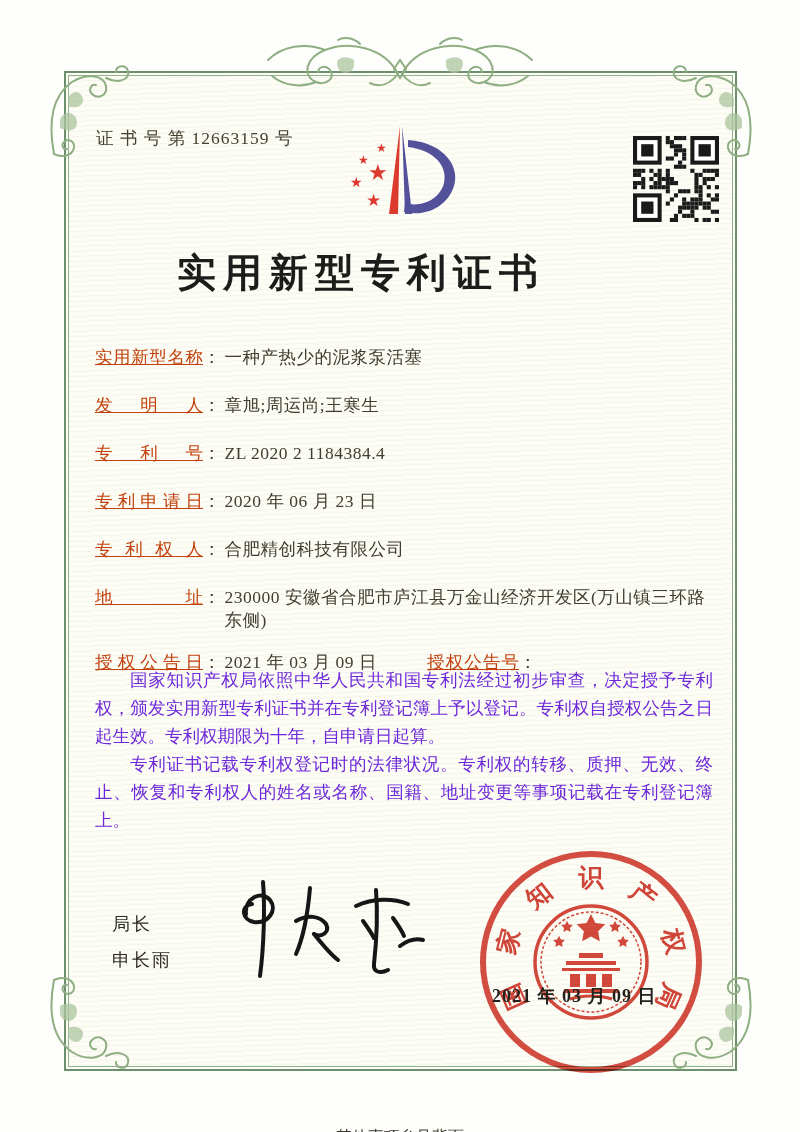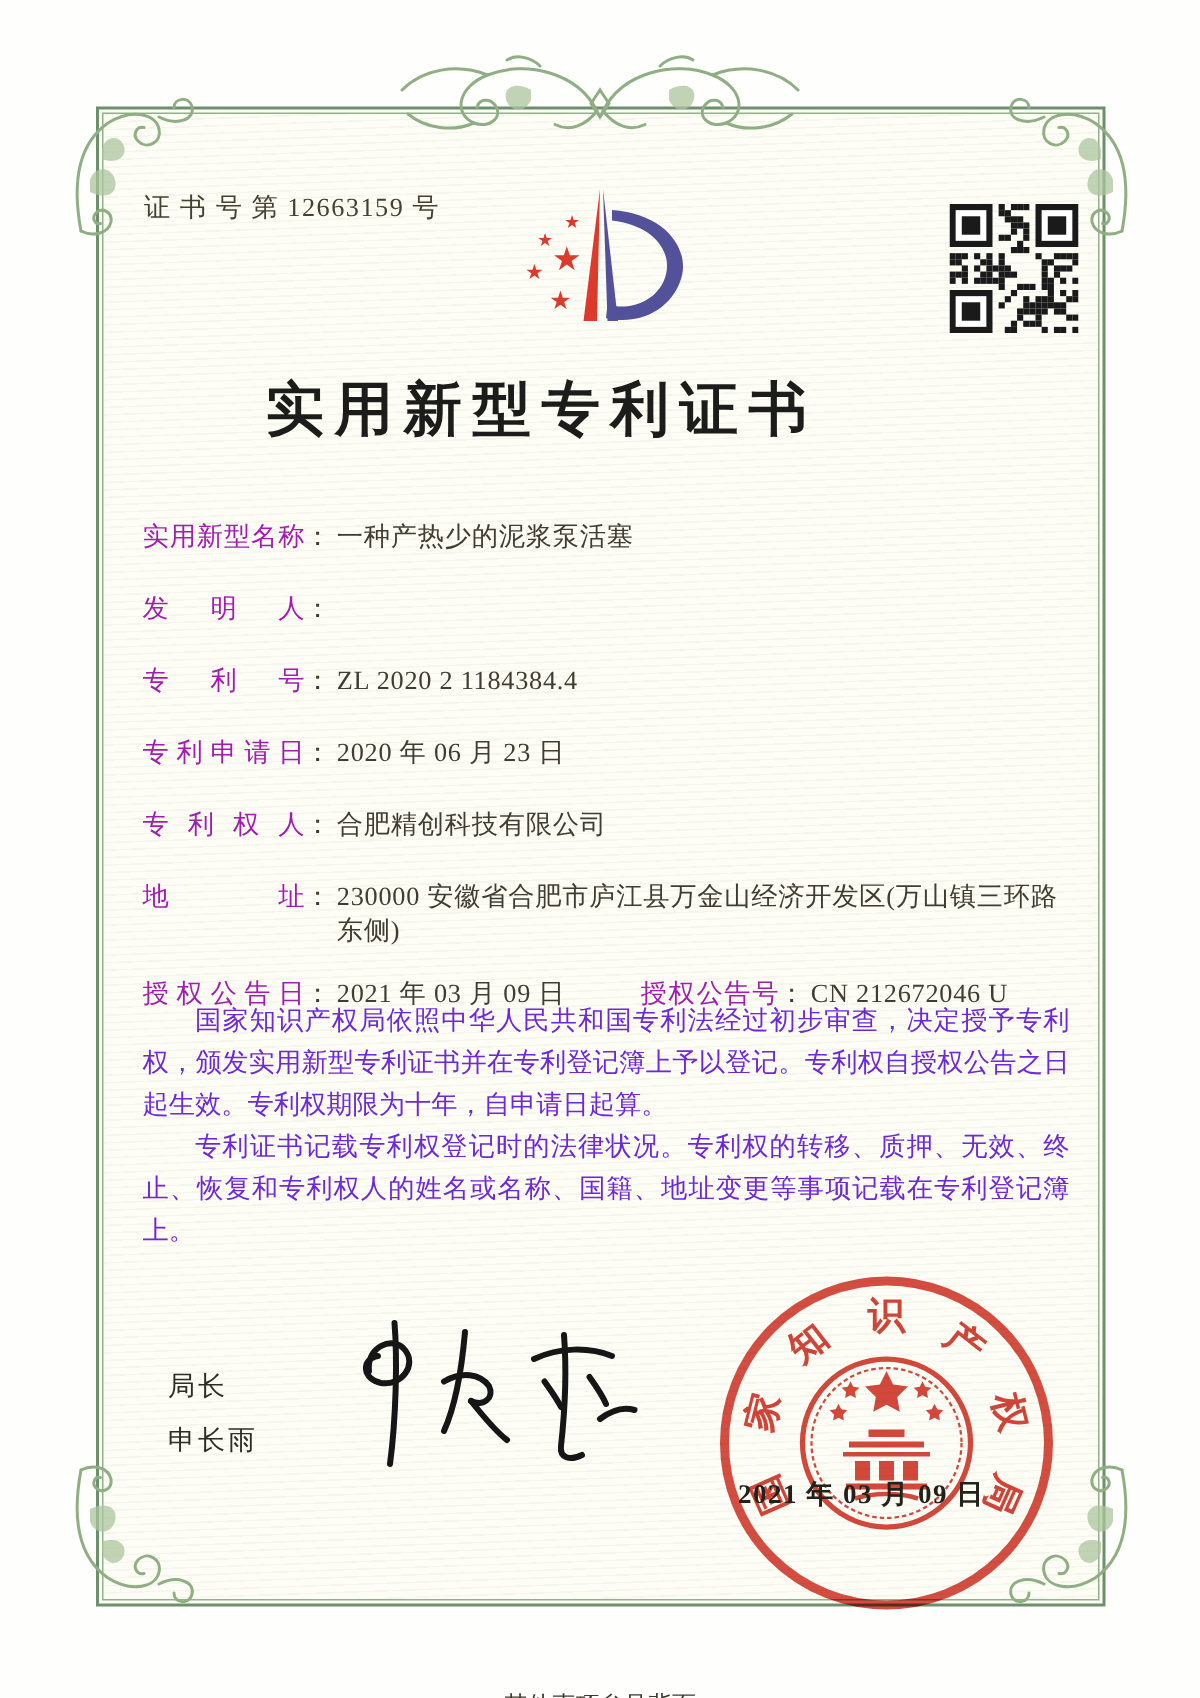--- a/index.html
+++ b/index.html
@@ -23,21 +23,21 @@
   .cert-no{position:absolute;left:96px;top:126px;font-size:17.5px;letter-spacing:1px;color:#44412f;}
   .logo{position:absolute;left:342px;top:118px;width:132px;height:112px;}
   .logo .star{position:absolute;color:#dd3a2e;line-height:1;}
   .qr{position:absolute;left:633px;top:136px;width:86px;height:86px;}
   .title{position:absolute;left:0;top:246px;width:722px;margin:0;text-align:center;
          font-size:39px;font-weight:bold;letter-spacing:7px;color:#1c1c1a;}
   
   .fields{position:absolute;left:95px;top:346px;width:618px;display:flex;flex-direction:column;gap:25px;
           font-size:17.5px;line-height:23px;}
   .frow{display:flex;align-items:flex-start;}
-  .lbl{display:inline-block;width:108px;text-align:justify;text-align-last:justify;flex:none;color:#a21caf;}
+  .lbl{display:inline-block;width:108px;text-align:justify;text-align-last:justify;flex:none;color:#c2410c;text-decoration:underline;}
   .colon{flex:none;color:#3e3b2c;}
   .val{flex:1;color:#403d30;padding-left:4px;letter-spacing:.5px;}
   .grant-row{margin-top:-6px;}
   .grant-left{width:332px;display:flex;flex:none;}
   .grant-right{display:flex;flex:1;}
   .grant-right .lbl{width:92px;}
   
   .paras{position:absolute;left:95px;top:666px;width:618px;font-size:17.5px;line-height:28px;
          text-align:justify;color:#6d28d9;}
   .paras p{margin:0;text-indent:2em;}
@@ -268,20 +268,21 @@
 
   <div class="fields">
     <div class="frow">
       <span class="lbl">实用新型名称</span>
         <span class="colon">：</span>
       <span class="val">一种产热少的泥浆泵活塞</span>
     </div>
     <div class="frow">
       <span class="lbl">发明人</span>
         <span class="colon">：</span>
+      <span class="val">章旭;周运尚;王寒生</span>
     </div>
     <div class="frow">
       <span class="lbl">专利号</span>
         <span class="colon">：</span>
       <span class="val">ZL 2020 2 1184384.4</span>
     </div>
     <div class="frow">
       <span class="lbl">专利申请日</span>
         <span class="colon">：</span>
       <span class="val">2020 年 06 月 23 日</span>
@@ -298,21 +299,20 @@
     </div>
     <div class="frow grant-row">
       <span class="grant-left">
         <span class="lbl">授权公告日</span>
           <span class="colon">：</span>
         <span class="val">2021 年 03 月 09 日</span>
       </span>
       <span class="grant-right">
         <span class="lbl">授权公告号</span>
           <span class="colon">：</span>
-        <span class="val">CN 212672046 U</span>
       </span>
     </div>
   </div>
 
   <div class="paras">
     <p>国家知识产权局依照中华人民共和国专利法经过初步审查，决定授予专利权，颁发实用新型专利证书并在专利登记簿上予以登记。专利权自授权公告之日起生效。专利权期限为十年，自申请日起算。</p>
     <p>专利证书记载专利权登记时的法律状况。专利权的转移、质押、无效、终止、恢复和专利权人的姓名或名称、国籍、地址变更等事项记载在专利登记簿上。</p>
   </div>
 
   <div class="signer-title">局长</div>

